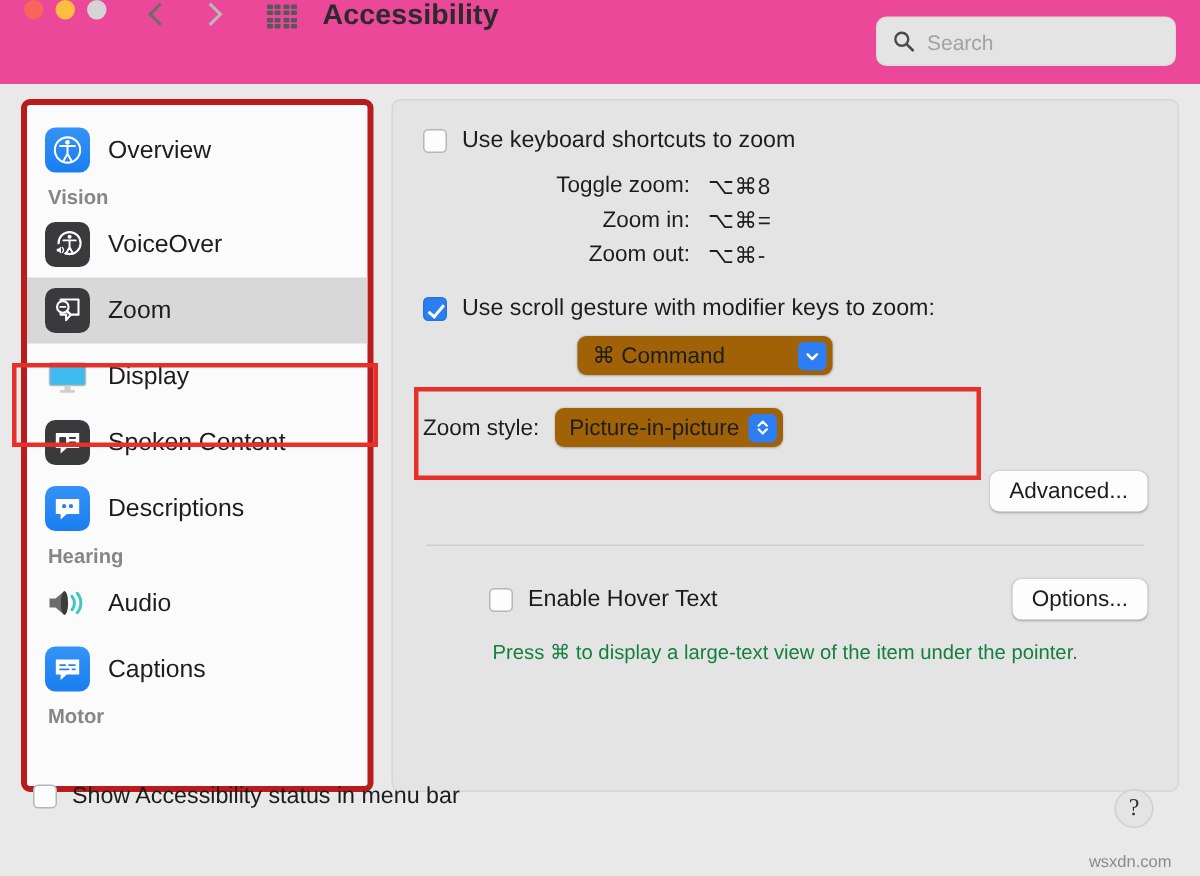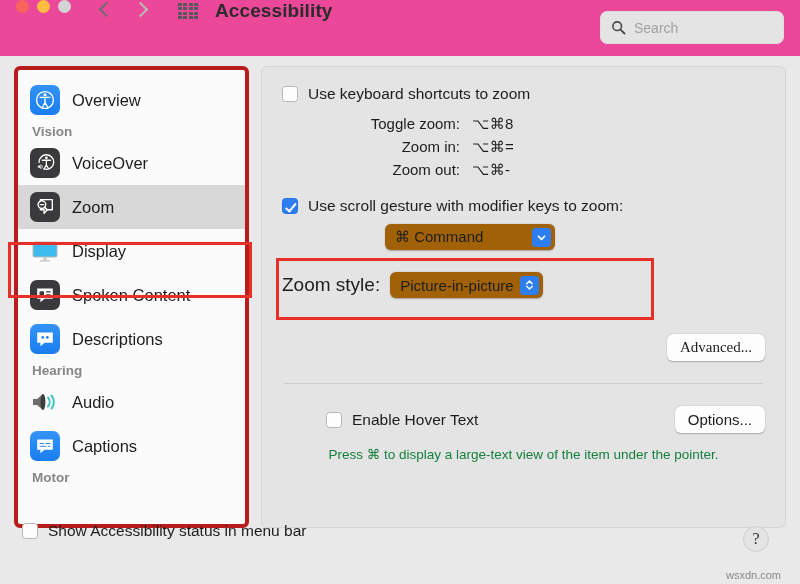--- a/index.html
+++ b/index.html
@@ -65,21 +65,21 @@
   .win-title {
     font-size: 19px;
     font-weight: bold;
     color: #2b2b2b;
     letter-spacing: 0.1px;
   }
 
   .search-box {
     position: absolute;
     right: 16px; top: 11px;
-    width: 184px; height: 33px;
+    width: 200px; height: 33px;
     background: #e4e4e4;
     border: 1px solid #dcdcdc;
     border-radius: 7px;
     display: flex;
     align-items: center;
     padding: 0 10px;
     gap: 8px;
   }
   .search-box svg { flex: 0 0 auto; }
   .search-box input {
@@ -222,21 +222,21 @@
   .popup .ptext { white-space: nowrap; }
   .popup .pbtn {
     width: 19px; height: 19px;
     border-radius: 4px;
     background: #2c7ef2;
     display: flex; align-items: center; justify-content: center;
     flex: 0 0 auto;
   }
 
   .field-label {
-    font-size: 19px;
+    font-size: 15px;
     color: #1d1d1d;
     margin-right: 10px;
   }
 
   .pushbtn {
     background: #fdfdfd;
     border-radius: 6px;
     height: 27px;
     padding: 0 13px;
     display: inline-flex;
@@ -485,21 +485,21 @@
           <span class="ptext">Picture-in-picture</span>
           <span class="pbtn">
             <svg width="11" height="12" viewBox="0 0 12 14">
               <path d="M2.8 5.6L6 2.4l3.2 3.2" fill="none" stroke="#fff" stroke-width="1.7" stroke-linecap="round" stroke-linejoin="round"></path>
               <path d="M2.8 8.4L6 11.6l3.2-3.2" fill="none" stroke="#fff" stroke-width="1.7" stroke-linecap="round" stroke-linejoin="round"></path>
             </svg>
           </span>
         </span>
       </div>
 
-      <div style="display:flex; justify-content:flex-end; margin-top:36px;font-family:Liberation Serif, serif;">
+      <div style="display:flex; justify-content:flex-end; margin-top:16px;">
         <span class="pushbtn">Advanced...</span>
       </div>
 
       <div class="divider" style="margin-top:22px;"></div>
 
       <div class="row" style="margin-top:22px; justify-content:space-between;margin-left:44px;">
         <span class="row">
           <span class="cb"></span>
           <span class="cb-label">Enable Hover Text</span>
         </span>

